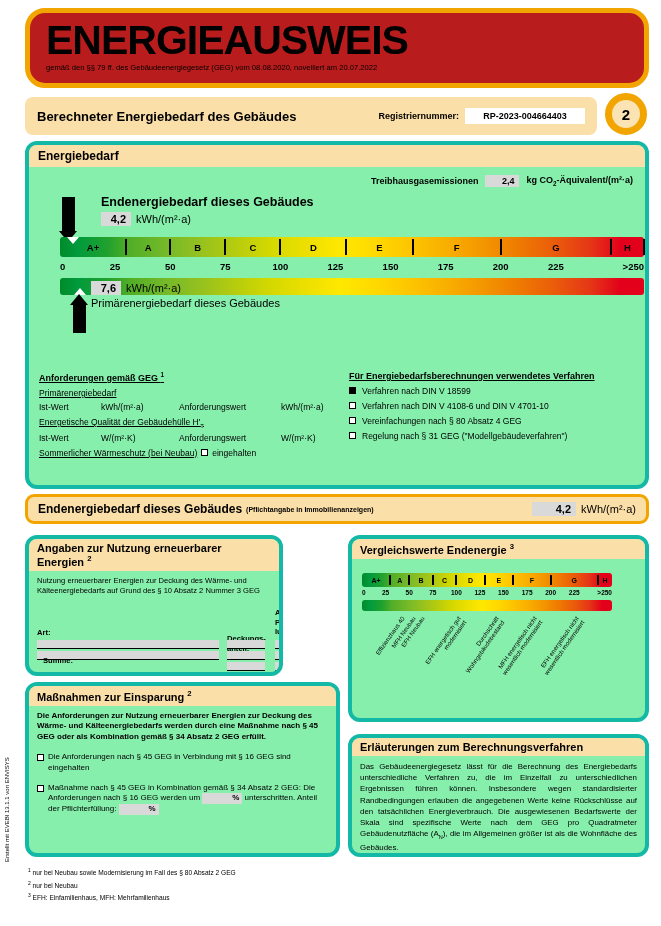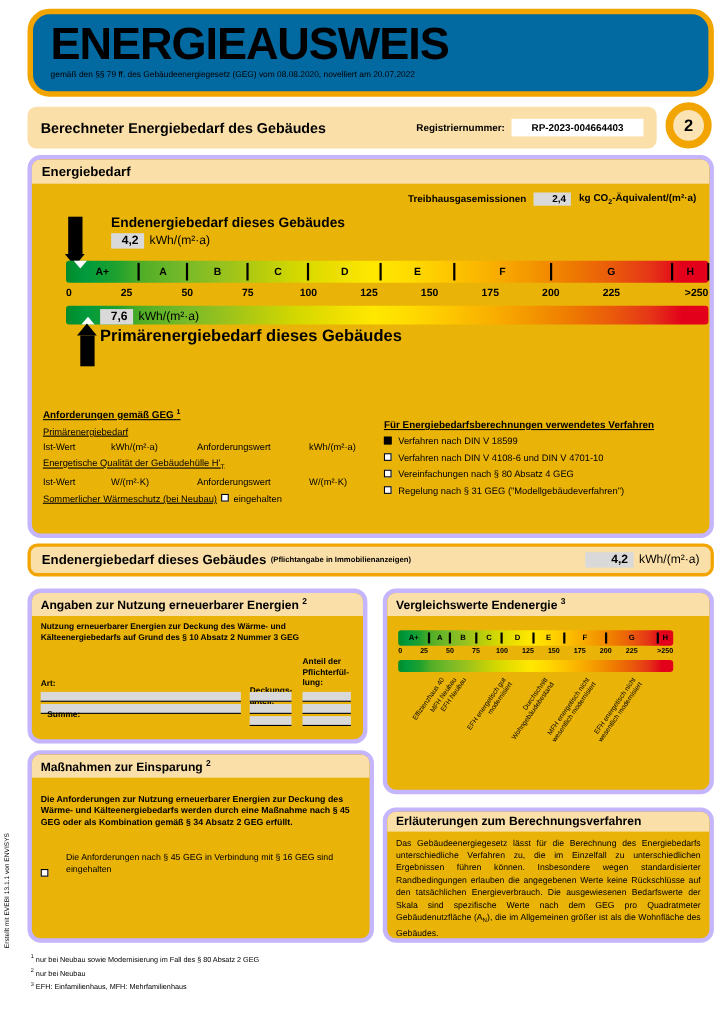--- a/index.html
+++ b/index.html
@@ -2,36 +2,36 @@
 <html lang="de"><head>
 <meta charset="utf-8">
 <style>
   *{margin:0;padding:0;box-sizing:border-box}
   html,body{background:#fff}
   body{width:661px;height:926px;position:relative;font-family:"Liberation Sans",sans-serif;color:#000;overflow:hidden}
 
   .abs{position:absolute}
 
   
-  .hdr-box{left:25px;top:8px;width:624px;height:80px;border:5px solid #F2A500;border-radius:20px;background:#0369a1;padding:6px 16px 0 16px}
+  .hdr-box{left:25px;top:8px;width:624px;height:80px;border:5px solid #F2A500;border-radius:20px;background:#b91c1c;padding:6px 16px 0 16px}
   .hdr-title-row{display:flex;align-items:baseline;gap:10px}
   .hdr-title{font-size:41px;font-weight:900;letter-spacing:-1px;line-height:1.05}
   .hdr-sub{font-size:19px;font-weight:bold}
   .hdr-law{font-size:7.6px;margin-top:1px}
 
   
   .sec-bar{left:25px;top:97px;width:572px;height:38px;background:#FBDFA8;border-radius:8px;display:flex;align-items:center;padding:0 12px}
   .sec-title{font-size:13px;font-weight:bold}
   .reg{margin-left:auto;display:flex;align-items:center;gap:6px}
   .reg-label{font-size:9px;font-weight:bold}
   .reg-value{font-size:9px;font-weight:bold;background:#fff;padding:3px 8px;min-width:120px;text-align:center}
   .page-badge{left:605px;top:93px;width:42px;height:42px;border:7px solid #F2A500;border-radius:50%;background:#FBE3B3;display:flex;align-items:center;justify-content:center;font-size:15px;font-weight:bold}
 
   
-  .obox{border:4px solid #c4b5fd;border-radius:12px;background:#eab308;overflow:hidden}
+  .obox{border:4px solid #14b8a6;border-radius:12px;background:#86efac;overflow:hidden}
   .strip{background:#FBDFA8;font-weight:bold;padding:4px 9px;font-size:12px}
   .strip.small{font-size:11px;padding:3px 8px}
 
   
   .eb-box{left:25px;top:141px;width:624px;height:348px}
   .eb-inner{position:relative;width:100%;height:100%}
   .ghg-row{position:absolute;top:30px;right:12px;display:flex;align-items:center;gap:7px;font-size:9px;font-weight:bold}
   .gray-box{background:#D9D9D9;text-align:right;padding:1px 5px;font-weight:bold}
   .ghg-val{min-width:34px}
   sub,sup{font-size:70%}
@@ -58,62 +58,62 @@
   .gbar{position:relative;border-radius:3px}
 
   .big-scale{position:absolute;left:31px;top:92px;width:584px}
   .big-scale .sbar{height:20px}
   .big-scale .scell{font-size:9.5px}
   .big-scale .snums{height:18px;font-size:9.5px;margin-top:2px}
   .big-scale .snums span{top:2px}
   .big-scale .gbar{height:17px;margin-top:1px}
 
   .prim-block{position:absolute;left:62px;top:136px}
-  .prim-label{font-size:15px;font-weight:bold;margin-top:2px}
+  .prim-label{font-size:11px;font-weight:normal;margin-top:2px}
 
   .ul{text-decoration:underline}
   .req-col{position:absolute;left:10px;top:226px;width:296px;font-size:8.5px}
   .req-title{font-weight:bold;text-decoration:underline;font-size:9px}
   .req-sub{text-decoration:underline;margin-top:5px}
   .req-row{display:flex;margin-top:4px}
   .req-row span:nth-child(1){width:62px}
   .req-row span:nth-child(2){width:78px}
   .req-row span:nth-child(3){width:102px}
   .req-row span:nth-child(4){width:54px}
   .req-inline{margin-top:5px;display:flex;align-items:center;gap:4px}
 
   .cb{display:inline-block;width:7px;height:7px;border:1px solid #000;background:#fff;flex:none}
   .cb.filled{background:#000}
 
-  .verf-col{position:absolute;left:320px;top:236px;width:296px;font-size:8.5px}
+  .verf-col{position:absolute;left:320px;top:226px;width:296px;font-size:8.5px}
   .verf-title{font-weight:bold;text-decoration:underline;font-size:9px}
   .verf-item{display:flex;align-items:flex-start;gap:6px;margin-top:5px}
   .verf-item .cb{margin-top:1px}
 
   
   .pflicht-bar{left:25px;top:494px;width:624px;height:30px;border:3px solid #F2A500;border-radius:9px;background:#FBDFA8;display:flex;align-items:center;padding:0 10px}
   .pflicht-title{font-size:12px;font-weight:bold}
   .pflicht-note{font-size:7px;font-weight:bold;margin-left:4px}
   .pflicht-right{margin-left:auto;display:flex;align-items:center;gap:5px;font-size:11px}
   .pflicht-val{min-width:44px;font-size:11px}
 
   
-  .ern-box{left:25px;top:535px;width:309px;height:141px}
+  .ern-box{left:25px;top:535px;width:258px;height:141px}
   .ern-body{padding:5px 8px;font-size:7.6px}
-  .ern-intro{font-weight:bold;line-height:1.3}
+  .ern-intro{font-weight:normal;line-height:1.3}
   .ern-table{position:relative;margin-top:3px;height:78px}
   .colhead{position:absolute;font-weight:bold;white-space:pre-line;line-height:1.25}
   .field{background:#D9D9D9;border-bottom:1px solid #000}
   .ern-row{position:absolute;height:9px}
   .summe{position:absolute;font-weight:bold}
 
   .mas-box{left:25px;top:682px;width:315px;height:175px}
-  .mas-body{padding:15px 8px;font-size:8px;line-height:1.35}
+  .mas-body{padding:5px 8px;font-size:8px;line-height:1.35}
   .mas-intro{font-weight:bold}
-  .mas-item{display:flex;align-items:flex-end;gap:16px;margin-top:21px}
+  .mas-item{display:flex;align-items:flex-start;gap:4px;margin-top:9px}
   .mas-item .cb{margin-top:2px}
   .pct-box{display:inline-block;background:#D9D9D9;min-width:40px;text-align:right;padding:0 3px;font-weight:bold}
 
   
   .vgl-box{left:348px;top:535px;width:301px;height:187px}
   .vgl-scale{position:absolute;left:10px;top:34px;width:250px}
   .vgl-scale .sbar{height:14px}
   .vgl-scale .scell{font-size:7px}
   .vgl-scale .snums{height:11px;font-size:6.5px;margin-top:1px}
   .vgl-scale .snums span{top:1px}
@@ -307,20 +307,24 @@
 </div>
 
 <div class="abs obox mas-box">
   <div class="strip small"><span>Maßnahmen zur Einsparung</span> <sup>2</sup></div>
   <div class="mas-body">
     <div class="mas-intro">Die Anforderungen zur Nutzung erneuerbarer Energien zur Deckung des Wärme- und Kälteenergiebedarfs werden durch eine Maßnahme nach § 45 GEG oder als Kombination gemäß § 34 Absatz 2 GEG erfüllt.</div>
     <div class="mas-item">
       <span class="cb"></span>
       <span>Die Anforderungen nach § 45 GEG in Verbindung mit § 16 GEG sind eingehalten</span>
     </div>
+    <div class="mas-item">
+      <span class="cb"></span>
+      <span><span>Maßnahme nach § 45 GEG in Kombination gemäß § 34 Absatz 2 GEG: Die Anforderungen nach § 16 GEG werden um </span><span class="pct-box">%</span><span> unterschritten. Anteil der Pflichterfüllung: </span><span class="pct-box">%</span></span>
+    </div>
   </div>
 </div>
 
 <div class="abs obox vgl-box">
   <div class="strip small"><span>Vergleichswerte Endenergie</span> <sup>3</sup></div>
   <div class="vgl-scale">
     <div class="sbar scale-grad">
       <div class="scell" style="flex:30">
           <span>A+</span>
         </div>

